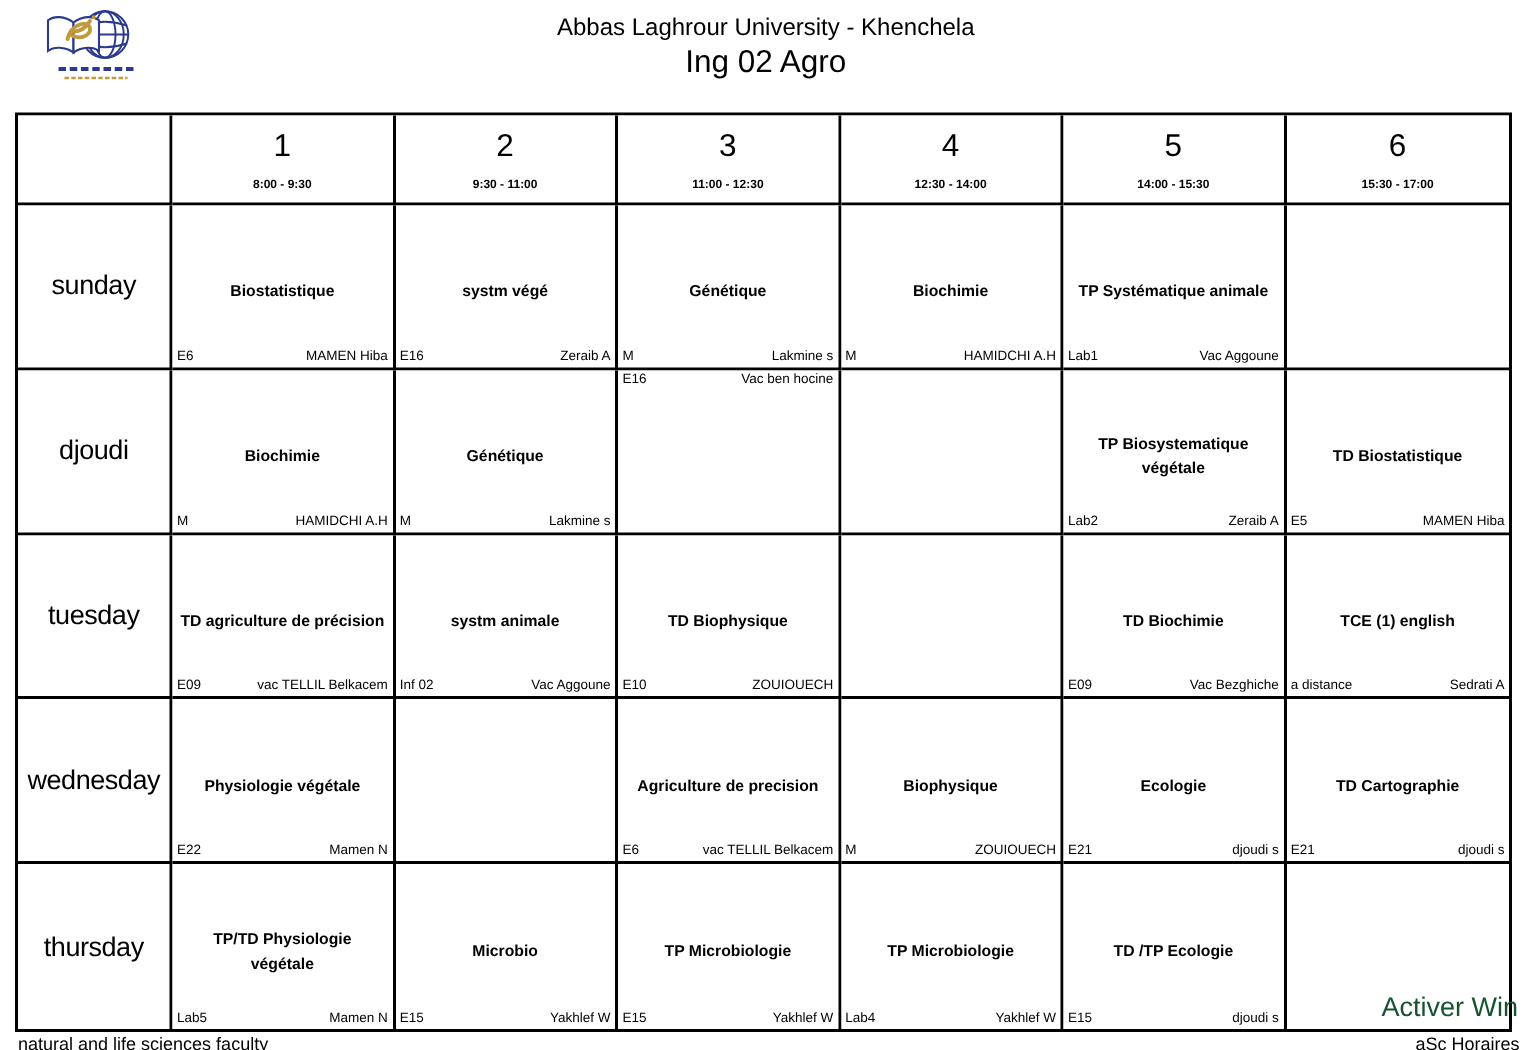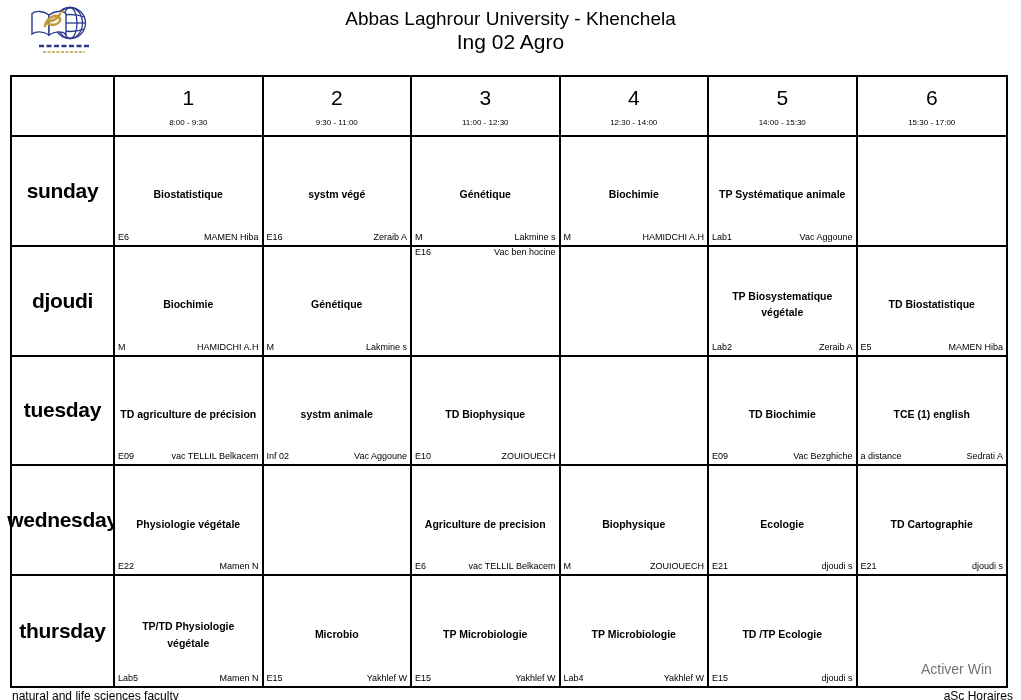--- a/index.html
+++ b/index.html
@@ -2,57 +2,57 @@
 <html><head>
 <meta charset="utf-8">
 <style>
   *{margin:0;padding:0;box-sizing:border-box}
   html,body{width:1021px;height:700px}
   body{position:relative;overflow:hidden;background:#fff;color:#000;
        font-family:"Liberation Sans",sans-serif}
 
   
   .page-header{position:absolute;top:9px;left:0;width:100%;text-align:center}
-  .title-line1{font-size:19px;line-height:20px}
+  .title-line1{font-size:16px;line-height:20px}
   .title-line2{font-size:21px;line-height:26px}
   .logo{position:absolute;left:27px;top:5px}
 
   
   .grid{position:absolute;left:10px;top:75px;width:998px;height:613px;
         display:grid;grid-template-columns:103px repeat(6,1fr);
         grid-template-rows:60px repeat(5,1fr);
         border:2px solid #000;background:#fff}
   .gcell{border-right:2px solid #000;border-bottom:2px solid #000;
          position:relative;background:#fff;min-width:0;min-height:0}
   .gcell.last-col{border-right:none}
   .gcell.last-row{border-bottom:none}
 
   .phead{display:flex;flex-direction:column;align-items:center}
   .pnum{flex:1;display:flex;align-items:center;font-size:21px}
-  .ptime{font-size:8px;font-weight:normal;padding-bottom:8px}
+  .ptime{font-size:8px;font-weight:bold;padding-bottom:8px}
 
   .dlabel{display:flex;align-items:center;justify-content:center;
-          font-weight:bold;font-size:21px;letter-spacing:-0.3px}
+          font-weight:normal;font-size:18px;letter-spacing:-0.3px}
 
   .lesson{display:flex;flex-direction:column}
   .subj{flex:1;display:flex;align-items:center;justify-content:center;
         text-align:center;font-weight:bold;font-size:10.5px;
         line-height:1.55;padding:20px 5px 0}
   .meta{display:flex;justify-content:space-between;align-items:center;
         font-size:9px;padding:0 3px 3px}
   .meta .room{text-align:left}
   .meta .teacher{text-align:right}
 
   
   .footer-left{position:absolute;left:12px;top:689px;font-size:12px}
   .footer-right{position:absolute;right:8px;top:689px;font-size:12px}
 
   
-  .watermark{position:absolute;left:921px;top:661px;font-size:14px;
-             color:#737373;white-space:nowrap}
+  .watermark{position:absolute;left:921px;top:661px;font-size:18px;
+             color:#14532d;white-space:nowrap}
 </style>
 </head>
 <body>
 
 <svg class="logo" width="70" height="52" viewBox="0 0 70 52">
 
   <g stroke="#2b3a8c" fill="none" stroke-width="1.3">
     <circle cx="43" cy="18" r="15.5"></circle>
     <ellipse cx="43" cy="18" rx="7" ry="15.5"></ellipse>
     <ellipse cx="43" cy="18" rx="12.5" ry="15.5"></ellipse>

